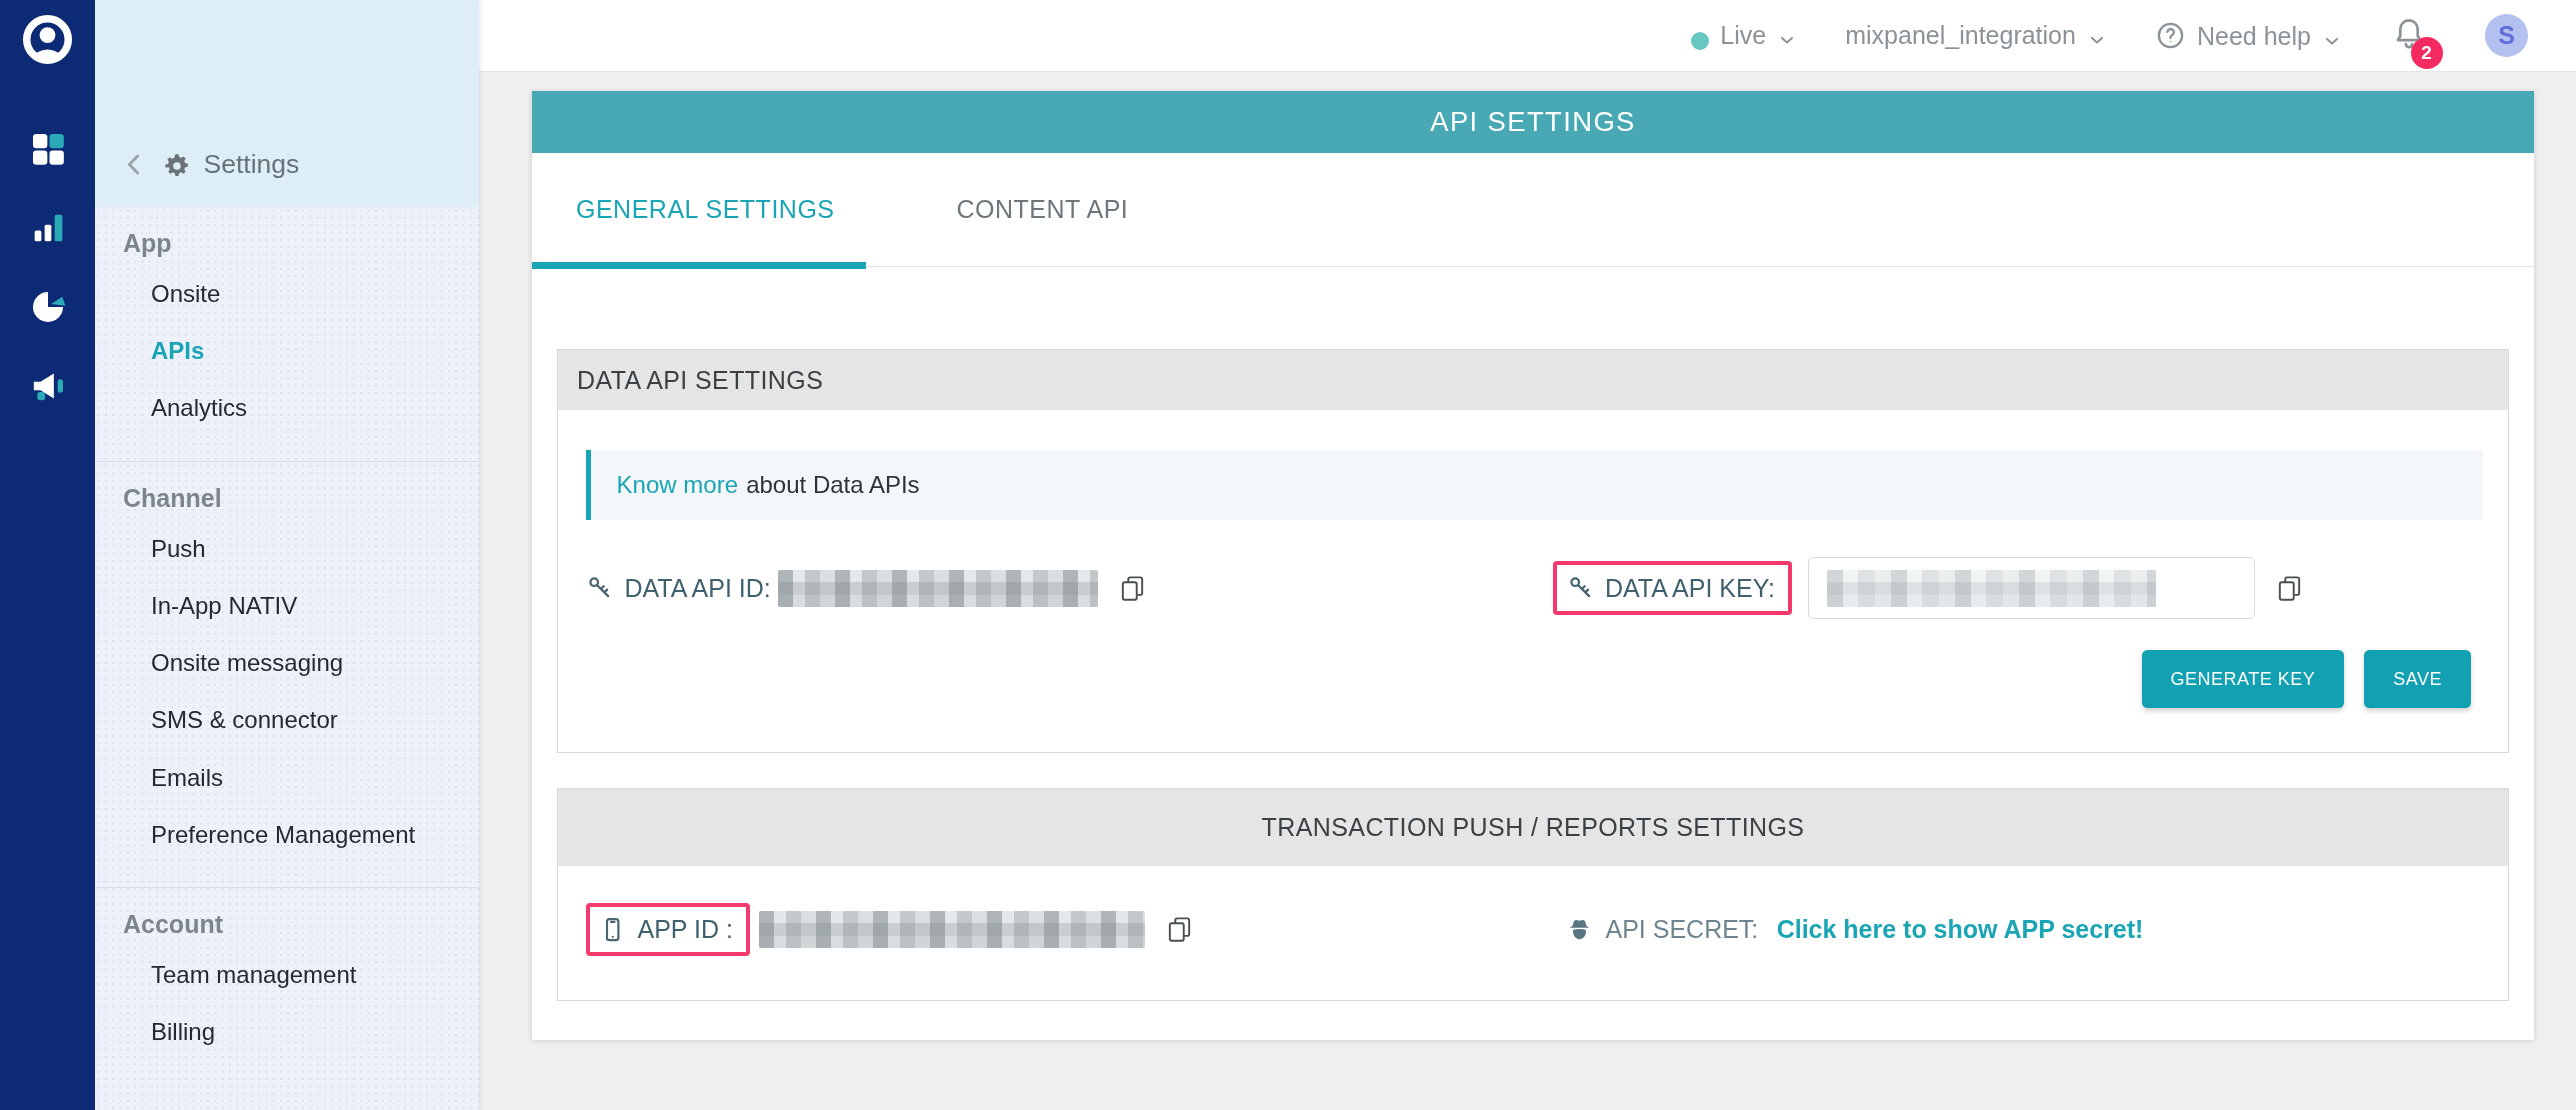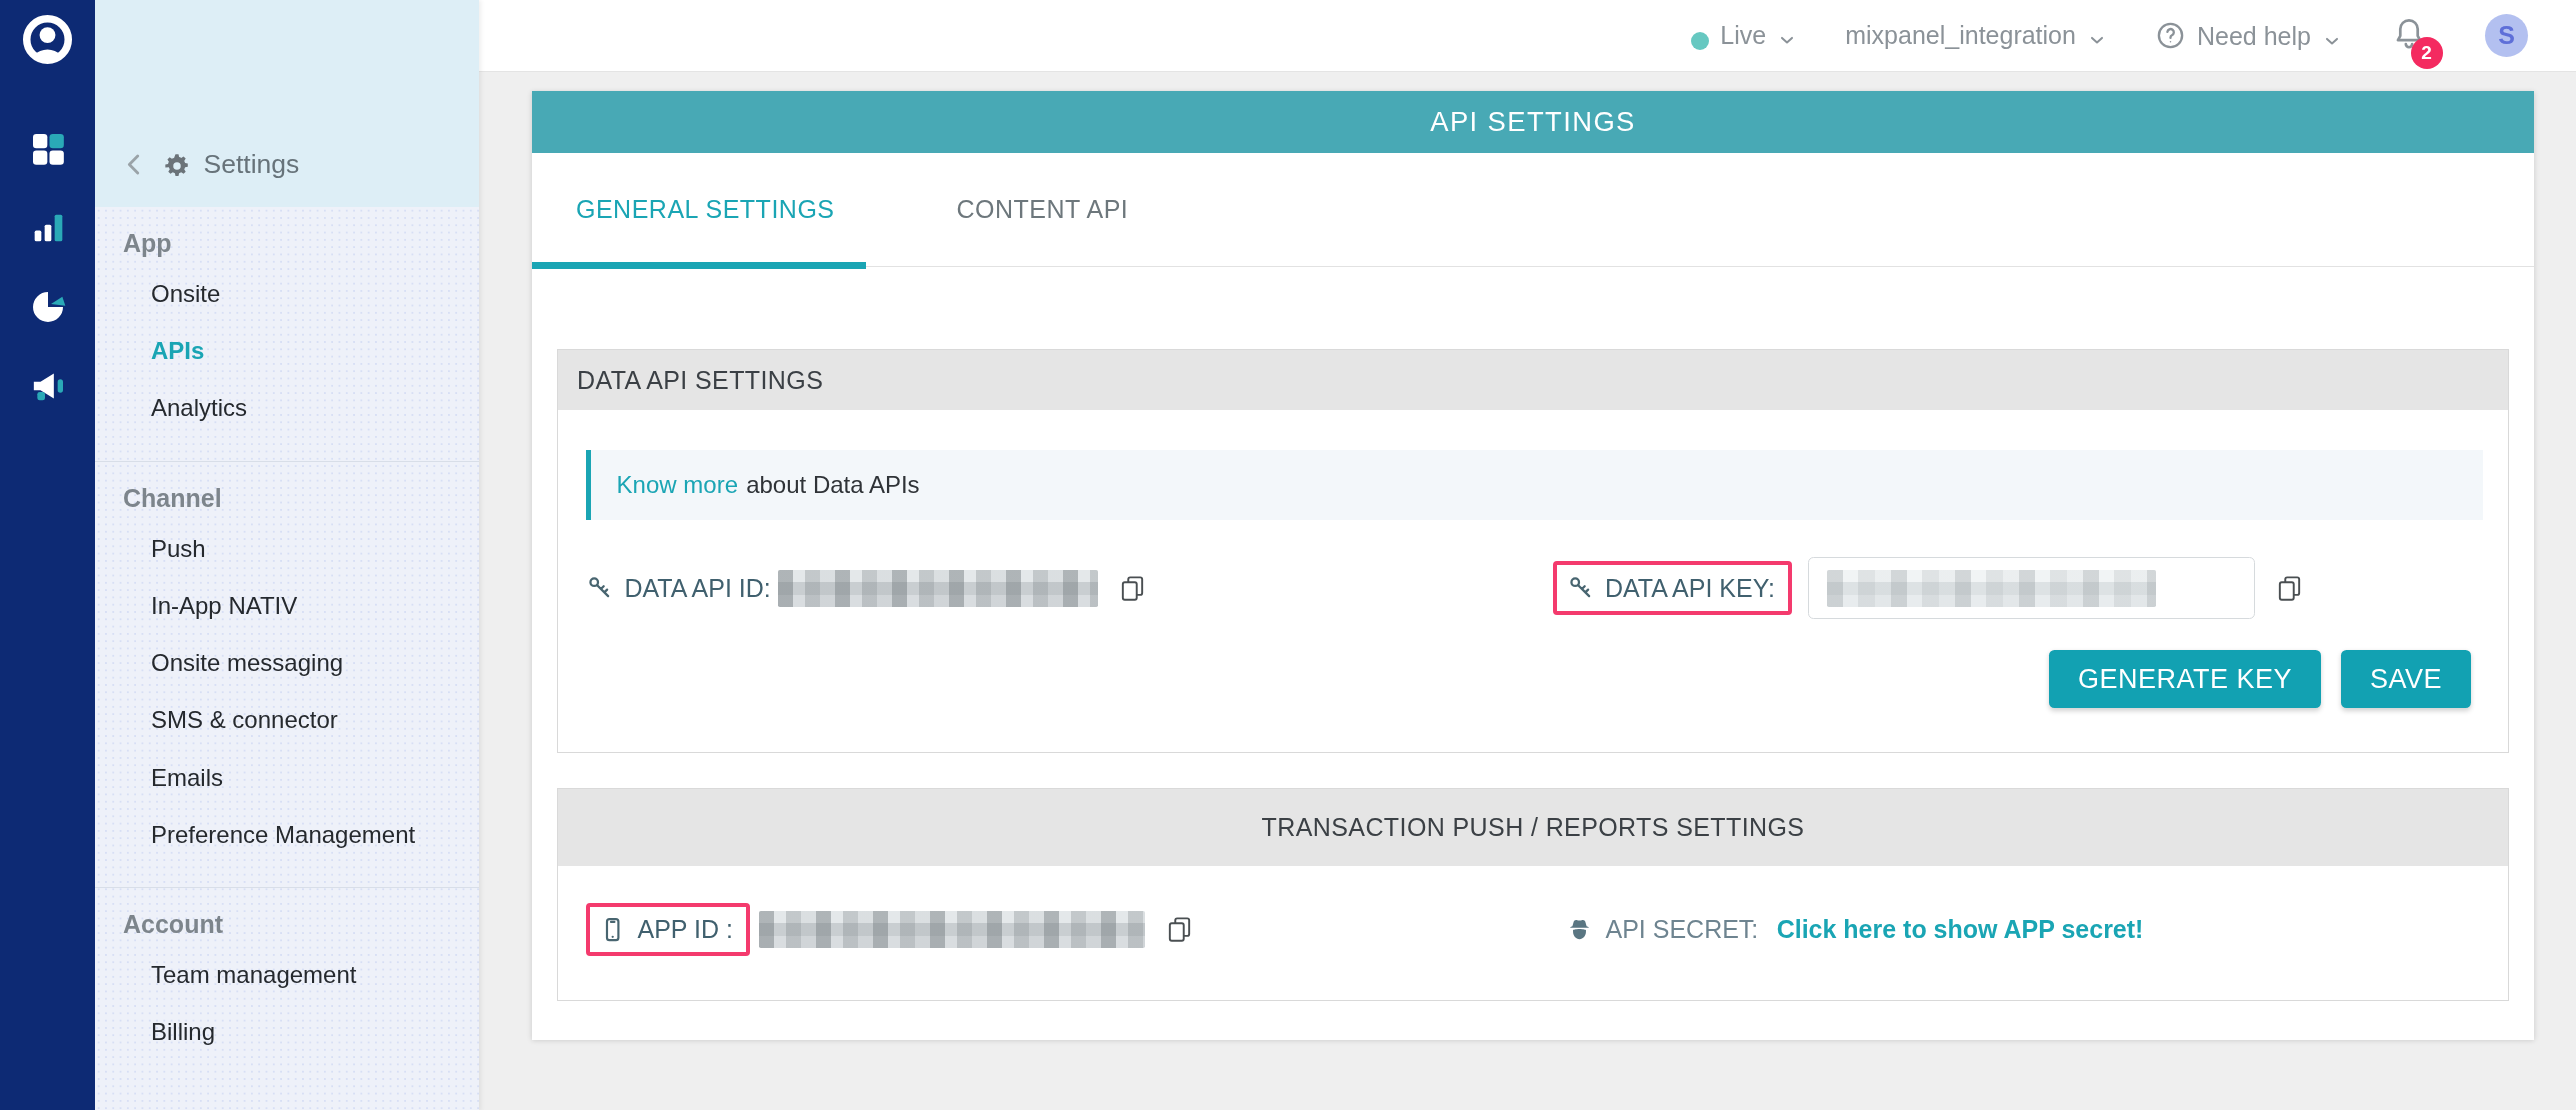--- a/index.html
+++ b/index.html
@@ -69,21 +69,21 @@
       repeating-linear-gradient(0deg,#d9dde0 0 12px,#c9ced1 12px 25px,#e4e8ea 25px 37px);}
   .blur.wide{width:386px;}
   .blur.light{width:329px;height:37px;
     background:
       repeating-linear-gradient(90deg, rgba(130,138,142,.28) 0 16.5px, rgba(130,138,142,0) 16.5px 31px, rgba(130,138,142,.16) 31px 48px, rgba(130,138,142,.05) 48px 64px),
       repeating-linear-gradient(0deg,#e8ecee 0 12px,#dde2e4 12px 25px,#f1f4f5 25px 37px);}
   .copy{margin-left:20px;cursor:pointer;display:inline-flex;flex:0 0 auto;}
   .pinkbox{display:inline-flex;align-items:center;border:4.6px solid var(--pink);border-radius:4px;padding:8.2px 12.8px 8.2px 9.1px;background:transparent;}
   .key-input{width:447px;height:62px;border:1.8px solid #d6dadd;border-radius:5.5px;display:inline-flex;align-items:center;padding-left:18.3px;margin-left:16.5px;background:#fff;cursor:text;}
   .btnrow{display:flex;justify-content:flex-end;gap:20px;margin:31px 37px 0 0;padding-bottom:44px;}
-  .btn{background:var(--accent-btn);color:#fff;border:none;border-radius:5.5px;font-size:27px;height:58px;padding:0 29px;letter-spacing:0.5px;box-shadow:0 2.7px 5.5px rgba(0,0,0,.18);cursor:pointer;font-family:inherit;}
+  .btn{background:var(--accent-btn);color:#fff;border:none;border-radius:5.5px;font-size:18px;height:58px;padding:0 29px;letter-spacing:0.5px;box-shadow:0 2.7px 5.5px rgba(0,0,0,.18);cursor:pointer;font-family:inherit;}
   .row2{display:flex;align-items:center;padding:37px 0 44px;}
   .tlink{color:var(--accent);font-weight:bold;font-size:25px;margin-left:11px;cursor:pointer;text-decoration:none;white-space:nowrap;}
   svg{flex:0 0 auto;}
 </style>
 </head>
 <body>
 
 <aside class="rail">
   <div class="logo">
     <svg width="53" height="53" viewBox="0 0 24 24">

